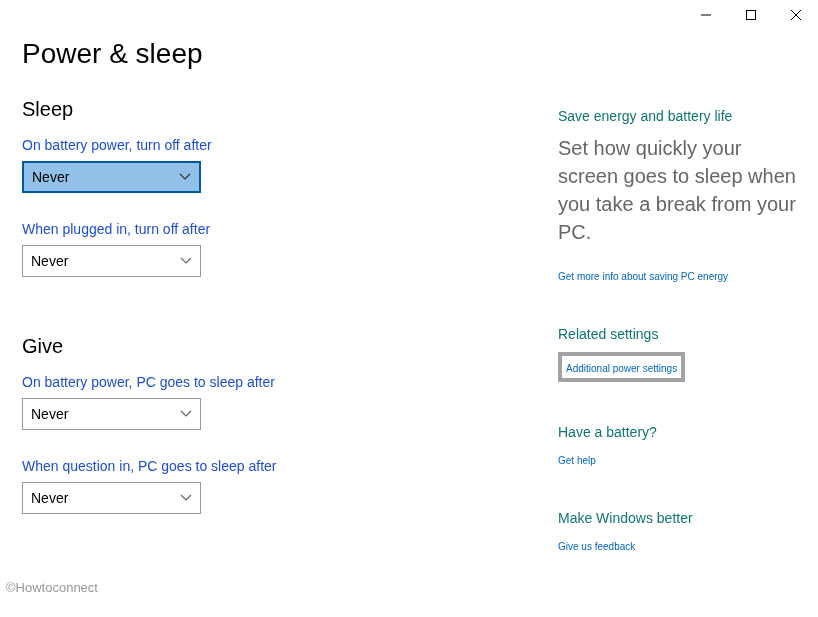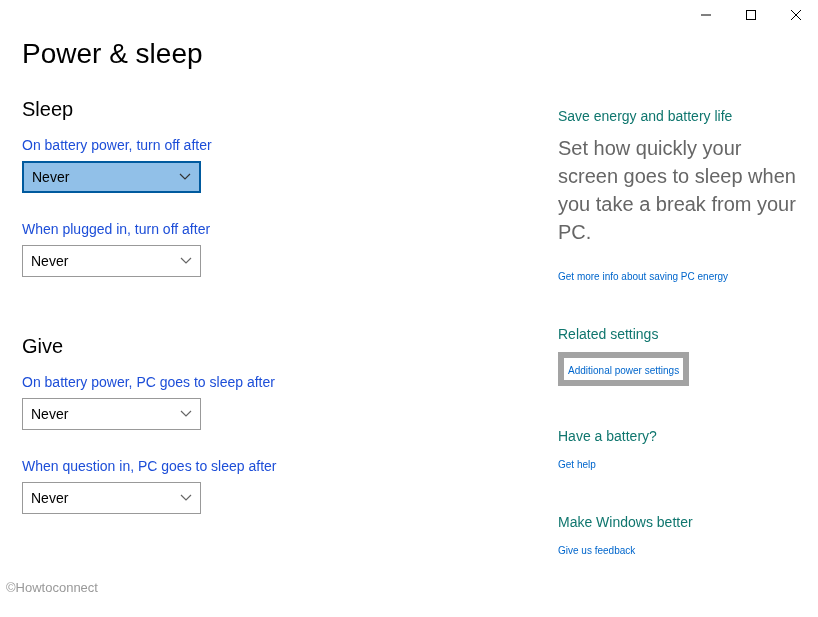--- a/index.html
+++ b/index.html
@@ -103,21 +103,21 @@
       font-size: 10px;
       color: #0066cc;
       cursor: pointer;
       display: inline-block;
       line-height: 1.4;
     }
     .side-block {
       margin-bottom: 42px;
     }
     .highlight-box {
-      border: 6px solid #a3a3a3;
+      border: 4px solid #a3a3a3;
       display: inline-block;
       padding: 2px 4px;
     }
     .section-gap {
       height: 30px;
     }
     .footer-text {
       position: absolute;
       bottom: 22px;
       left: 6px;

